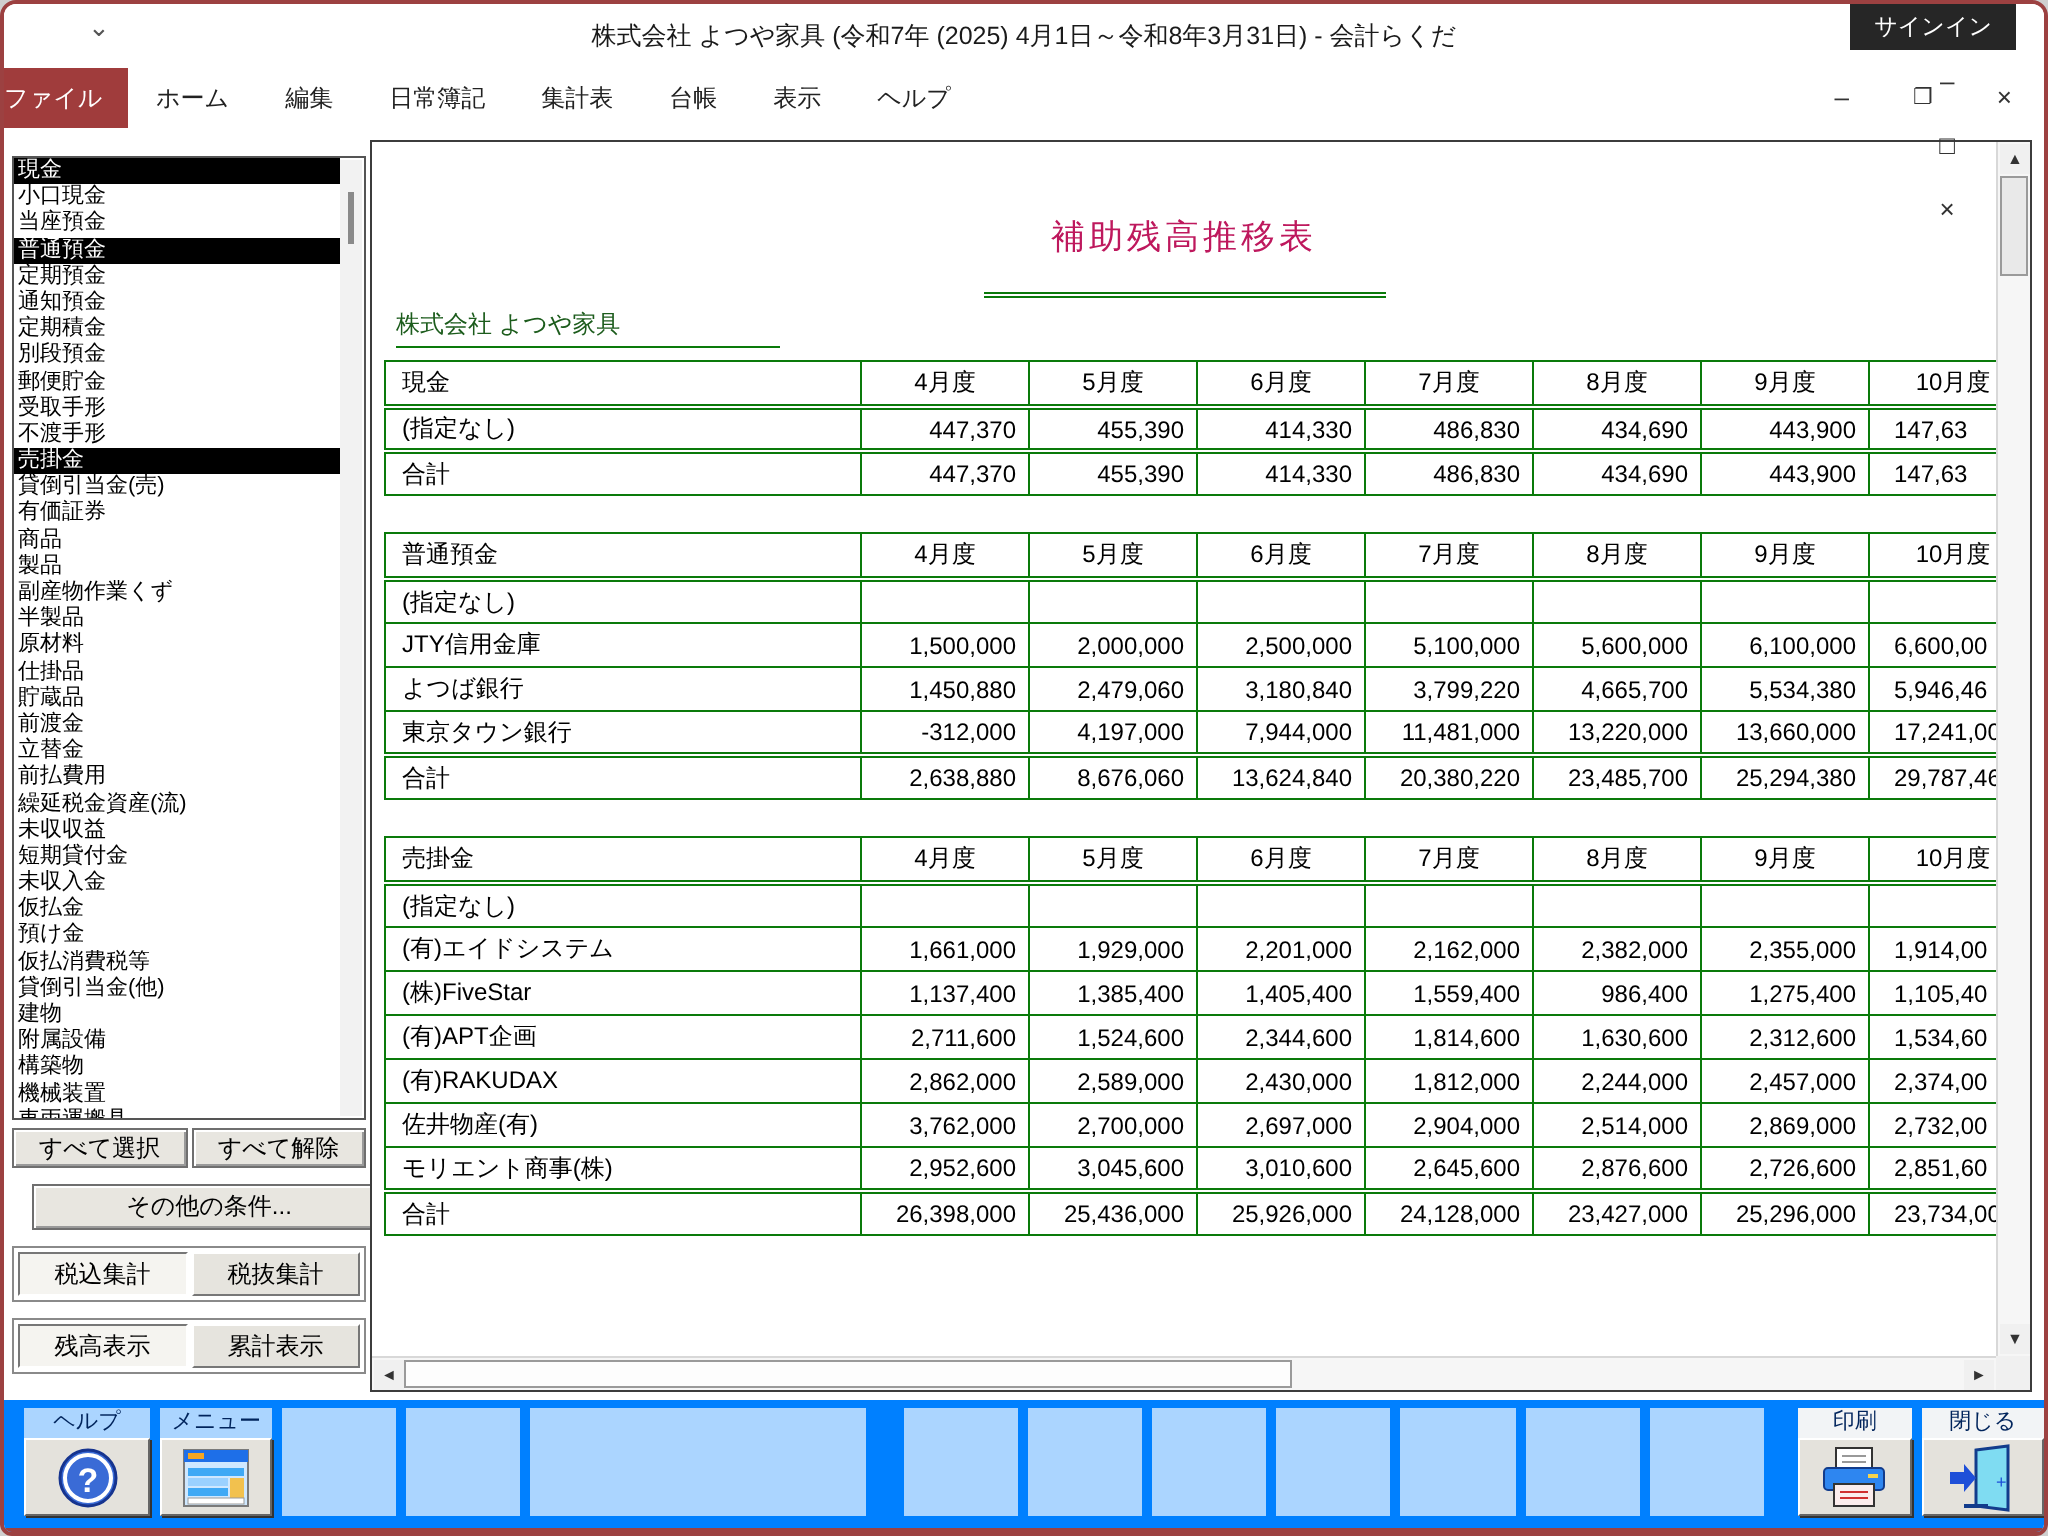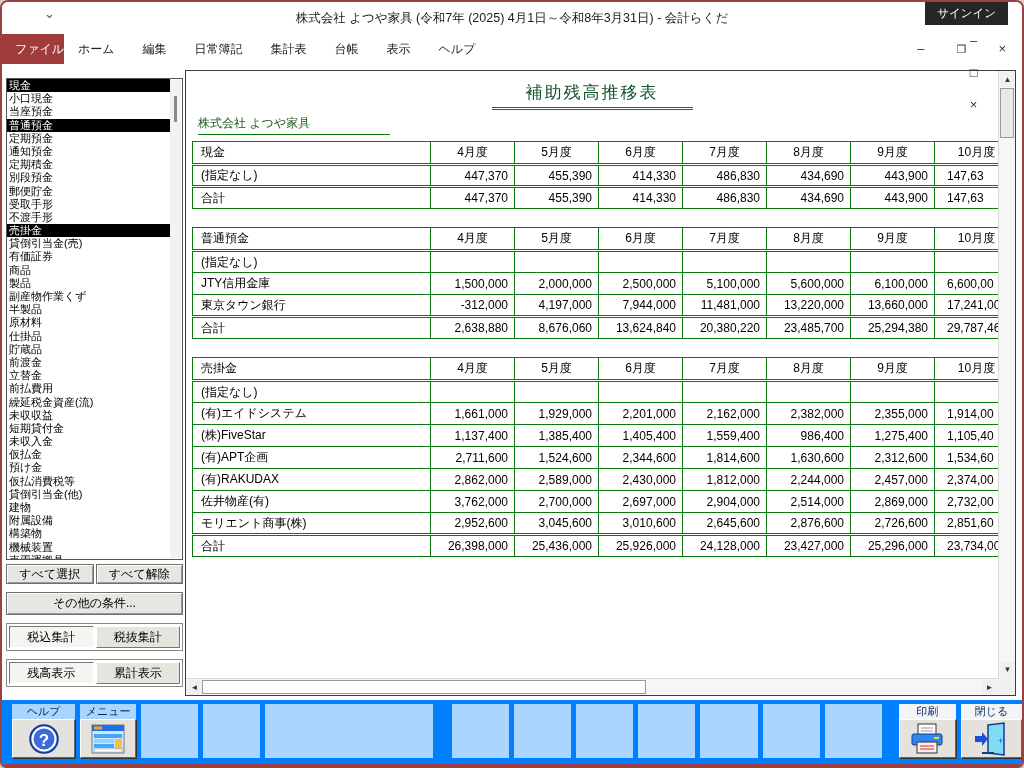--- a/index.html
+++ b/index.html
@@ -18,43 +18,43 @@
   
   .titlebar { position: relative; height: 32px; background: #fff; display: flex; align-items: center; }
   .qat { position: absolute; left: 42px; top: 4px; font-size: 13px; color: #555; cursor: default; z-index: 3; }
   .wtitle { position: absolute; left: 0; right: 0; top: 0; height: 32px; line-height: 32px; text-align: center; font-size: 12.5px; color: #1a1a1a; }
   .tright { position: absolute; right: 0; top: 0; height: 32px; display: flex; align-items: center; z-index: 3; flex-direction: column; }
   .signin { background: #262626; color: #fff; font-size: 11.5px; border: none; padding: 4px 12px; margin-right: 14px; font-family: inherit; }
   .wc { font-size: 13px; color: #333; padding: 0 16px; line-height: 32px; }
   .wc.restore { font-size: 11px; }
   
   .menubar { position: relative; height: 30px; background: #fff; display: flex; align-items: center; }
-  .filetab { width: 62px; height: 30px; line-height: 30px; text-align: right; background: #A03C3C; color: #fff; font-size: 12px; }
+  .filetab { width: 62px; height: 30px; line-height: 30px; text-align: left; background: #A03C3C; color: #fff; font-size: 12px; }
   .mitem { padding: 0 14px; font-size: 12px; color: #222; line-height: 30px; }
   .mright { margin-left: auto; display: flex; }
   
   .sidebar { position: absolute; left: 2px; top: 68px; width: 181px; height: 628px; background: #fff; }
   .sb-header { margin: 0 2px; height: 22px; line-height: 20px; text-align: center; font-size: 12px; border: 1px solid #555; background: #FBFBFB; }
   .acct-list { position: relative; margin: 8px 2px 0; height: 482px; border: 1px solid #555; background: #fff; overflow: hidden; }
   .acct { font-size: 11px; line-height: 13.2px; height: 13.2px; padding-left: 2px; white-space: nowrap; width: calc(100% - 12px); }
   .acct.sel { background: #000; color: #fff; }
   .acct-sb { position: absolute; top: 1px; bottom: 1px; right: 1px; width: 11px; background: #F2F2F2; }
   .acct-thumb { position: absolute; top: 16px; left: 4px; width: 3px; height: 26px; background: #8a8a8a; }
   .sb-row { display: flex; gap: 2px; margin: 4px 2px 0; }
   .gbtn { flex: 1; height: 20px; font-size: 12px; background: #E8E6E0; border: 1px solid #6F6F6F; box-shadow: inset 1px 1px 0 #fff, inset -1px -1px 0 #9a9a9a; font-family: inherit; }
-  .gbtn.wide { height: 23px; margin: 8px 2px 0; width: calc(100% - 4px); display: block; }
+  .gbtn.wide { height: 23px; margin: 8px 12px 0; width: calc(100% - 4px); display: block; }
   .tgl-group { display: flex; gap: 2px; margin: 8px 2px 0; border: 1px solid #8a8a8a; padding: 2px; height: 28px; }
   .tg { flex: 1; font-size: 12px; font-family: inherit; }
   .tg.pressed { border: 1px solid; border-color: #777 #fff #fff #777; background: #F5F4F0; }
   .tg.raised  { border: 1px solid; border-color: #fff #777 #777 #fff; background: #E6E4DE; }
   
   .main-panel { position: absolute; left: 183px; top: 68px; width: 831px; height: 626px; border: 1px solid #3C3C3C; background: #fff; }
   .report-area { position: absolute; left: 0; top: 0; right: 17px; bottom: 17px; overflow: hidden; background: #fff; }
   .rtitle-wrap { text-align: center; margin-top: 10px; }
-  .rtitle { display: inline-block; font-size: 17px; color: #14532d; border-bottom: 3px double #0A7A0A; padding: 0 34px 3px; letter-spacing: 2px; }
+  .rtitle { display: inline-block; font-size: 17px; color: #be185d; border-bottom: 3px double #0A7A0A; padding: 0 34px 16px; letter-spacing: 2px; margin-top: 26px; }
   .company { display: inline-block; margin: 5px 0 0 12px; font-size: 12px; color: #1C5C1C; border-bottom: 1px solid #0A7A0A; min-width: 192px; padding: 0 4px 2px 0; }
   .tables-host { margin-top: 6px; }
   table.rpt { border-collapse: collapse; table-layout: fixed; width: 826px; margin: 0 0 18px 6px; }
   .rpt td { border: 1px solid #0A7A0A; height: 22px; font-size: 12px; white-space: nowrap; overflow: hidden; padding: 0; color: #000; }
   .rpt td.name { width: 238px; text-align: left; padding-left: 8px; }
   .rpt td.mon  { width: 84px; text-align: center; }
   .rpt td.val  { width: 84px; text-align: right; padding-right: 6px; }
   .rpt td.val.clip { text-align: left; padding-left: 12px; }
   .rpt tr.hdr td   { border-bottom: 3px double #0A7A0A; height: 23px; }
   .rpt tr.total td { border-top: 3px double #0A7A0A; }
@@ -240,20 +240,30 @@
                 <td class="name">JTY信用金庫</td>
                 <td class="val">1,500,000</td>
                 <td class="val">2,000,000</td>
                 <td class="val">2,500,000</td>
                 <td class="val">5,100,000</td>
                 <td class="val">5,600,000</td>
                 <td class="val">6,100,000</td>
                 <td class="val clip">6,600,00</td>
               </tr>
               <tr>
+                <td class="name">よつば銀行</td>
+                <td class="val">1,450,880</td>
+                <td class="val">2,479,060</td>
+                <td class="val">3,180,840</td>
+                <td class="val">3,799,220</td>
+                <td class="val">4,665,700</td>
+                <td class="val">5,534,380</td>
+                <td class="val clip">5,946,46</td>
+              </tr>
+              <tr>
                 <td class="name">東京タウン銀行</td>
                 <td class="val">-312,000</td>
                 <td class="val">4,197,000</td>
                 <td class="val">7,944,000</td>
                 <td class="val">11,481,000</td>
                 <td class="val">13,220,000</td>
                 <td class="val">13,660,000</td>
                 <td class="val clip">17,241,00</td>
               </tr>
               <tr class="total">

